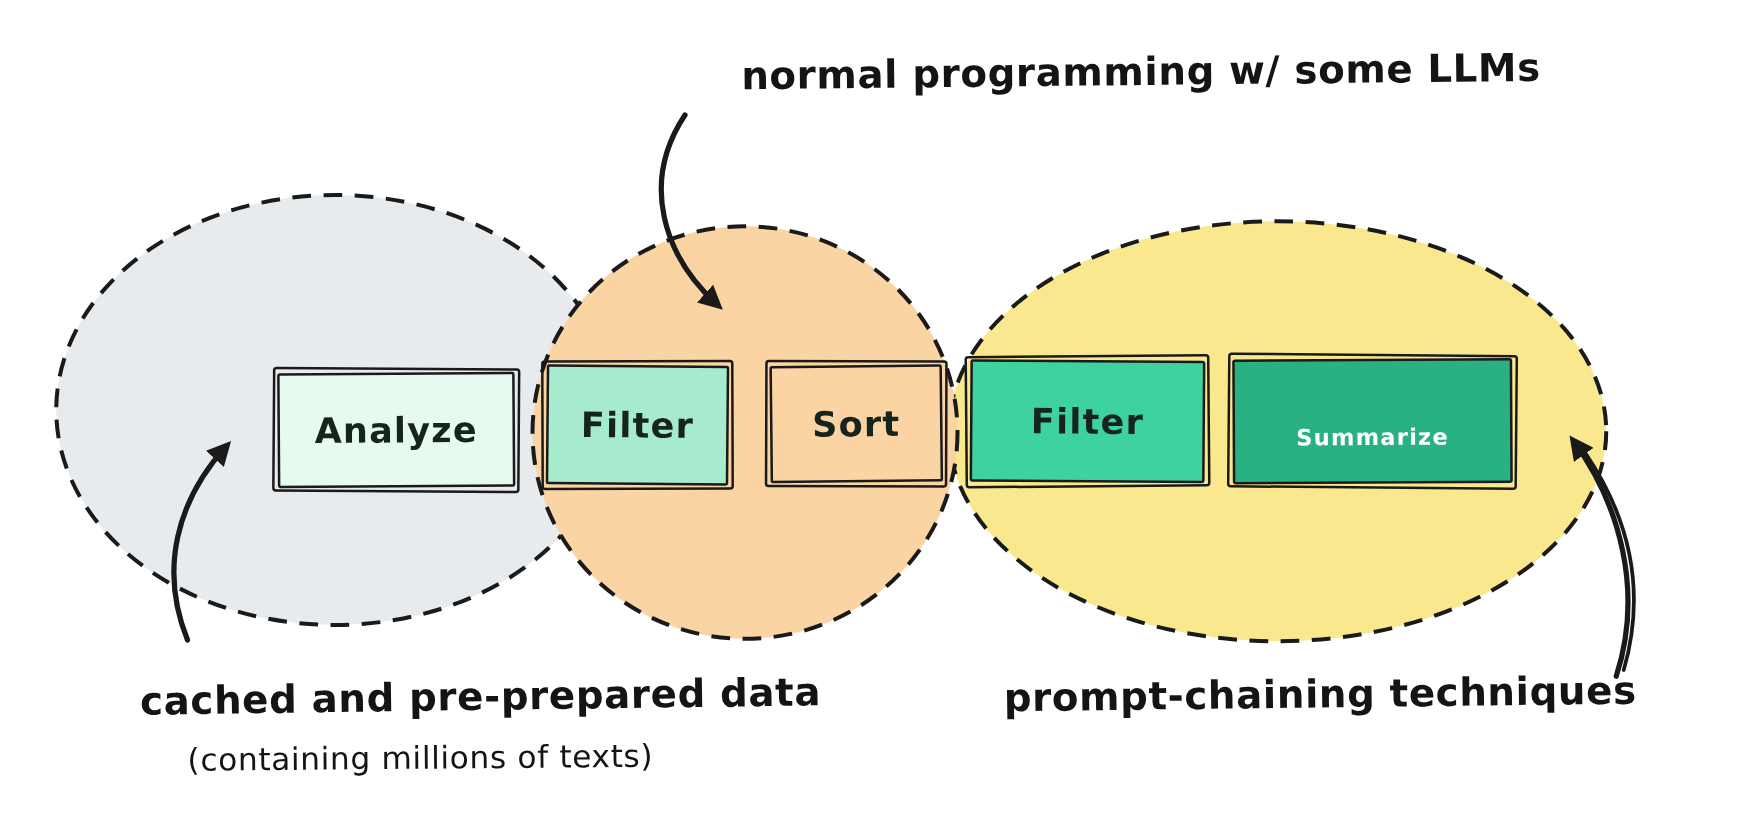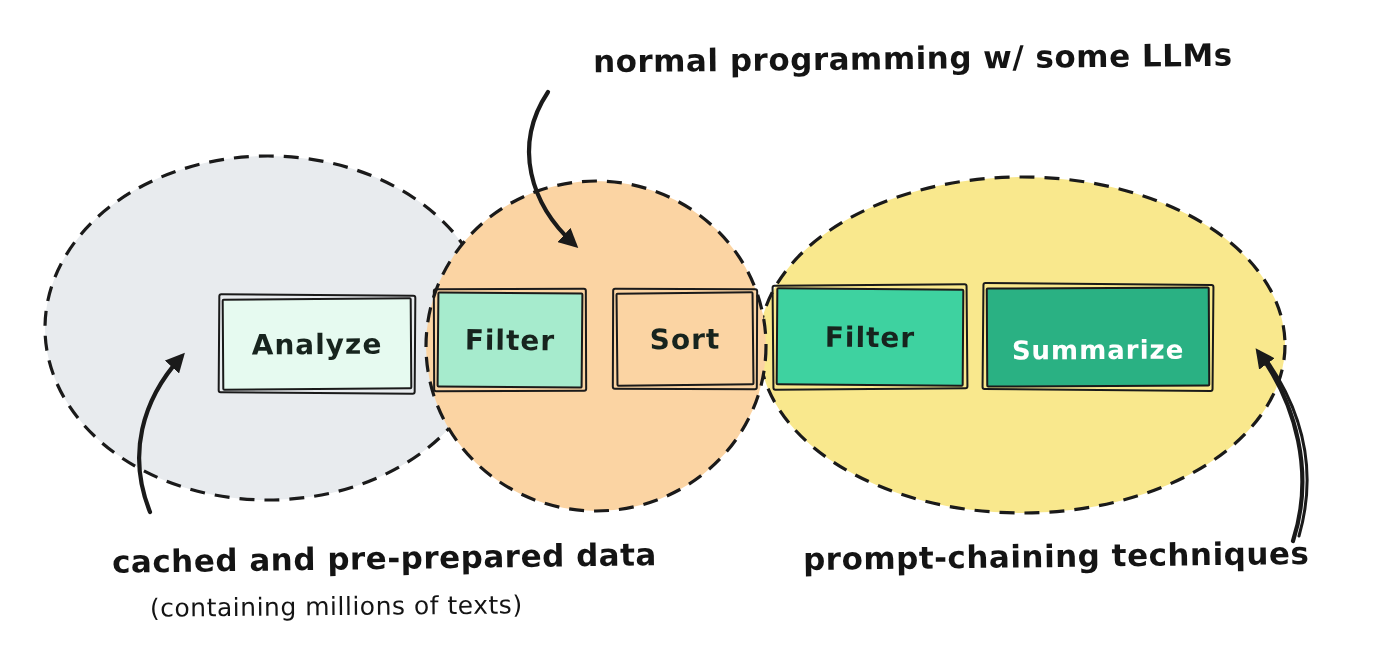--- a/index.html
+++ b/index.html
@@ -32,21 +32,21 @@
   .stage-label {
     font-size:28px; font-weight:700; letter-spacing:1px; color:#17241e;
     white-space:nowrap;
   }
 
   .s-process   { left:222px; top:298px; width:190px; height:92px;  background:var(--process-fill,#e6faf0);   transform:rotate(-0.4deg); }
   .s-filter    { left:437px; top:292px; width:146px; height:96px;  background:var(--filter-fill,#a6ebcd);    transform:rotate(0.5deg); }
   .s-sort      { left:616px; top:292px; width:138px; height:94px;  background:var(--sort-fill,#fbd4a3);      transform:rotate(-0.6deg); }
   .s-analyze   { left:776px; top:288px; width:188px; height:98px;  background:var(--analyze-fill,#3ed2a0);   transform:rotate(0.4deg); }
   .s-summarize { left:986px; top:287px; width:224px; height:100px; background:var(--summarize-fill,#2ab183); transform:rotate(-0.3deg); }
-  .s-summarize .stage-label { color:#ffffff; font-size:26px;margin-top:26px; }
+  .s-summarize .stage-label { color:#ffffff; font-size:18px;margin-top:26px; }
   .s-analyze::after   { transform:rotate(-0.9deg); }
   .s-filter::after    { transform:rotate(-0.7deg); }
 
   .annotation {
     position:absolute; z-index:3; white-space:nowrap;
     font-size:31px; font-weight:700; letter-spacing:0.5px; color:#141414;
   }
   .ann-top    { left:593px; top:40px;  transform:rotate(-0.6deg); }
   .ann-bl     { left:112px; top:540px; transform:rotate(-0.8deg); }
   .ann-bl-sub { left:150px; top:592px; font-size:25px; font-weight:400; transform:rotate(-0.5deg); }

